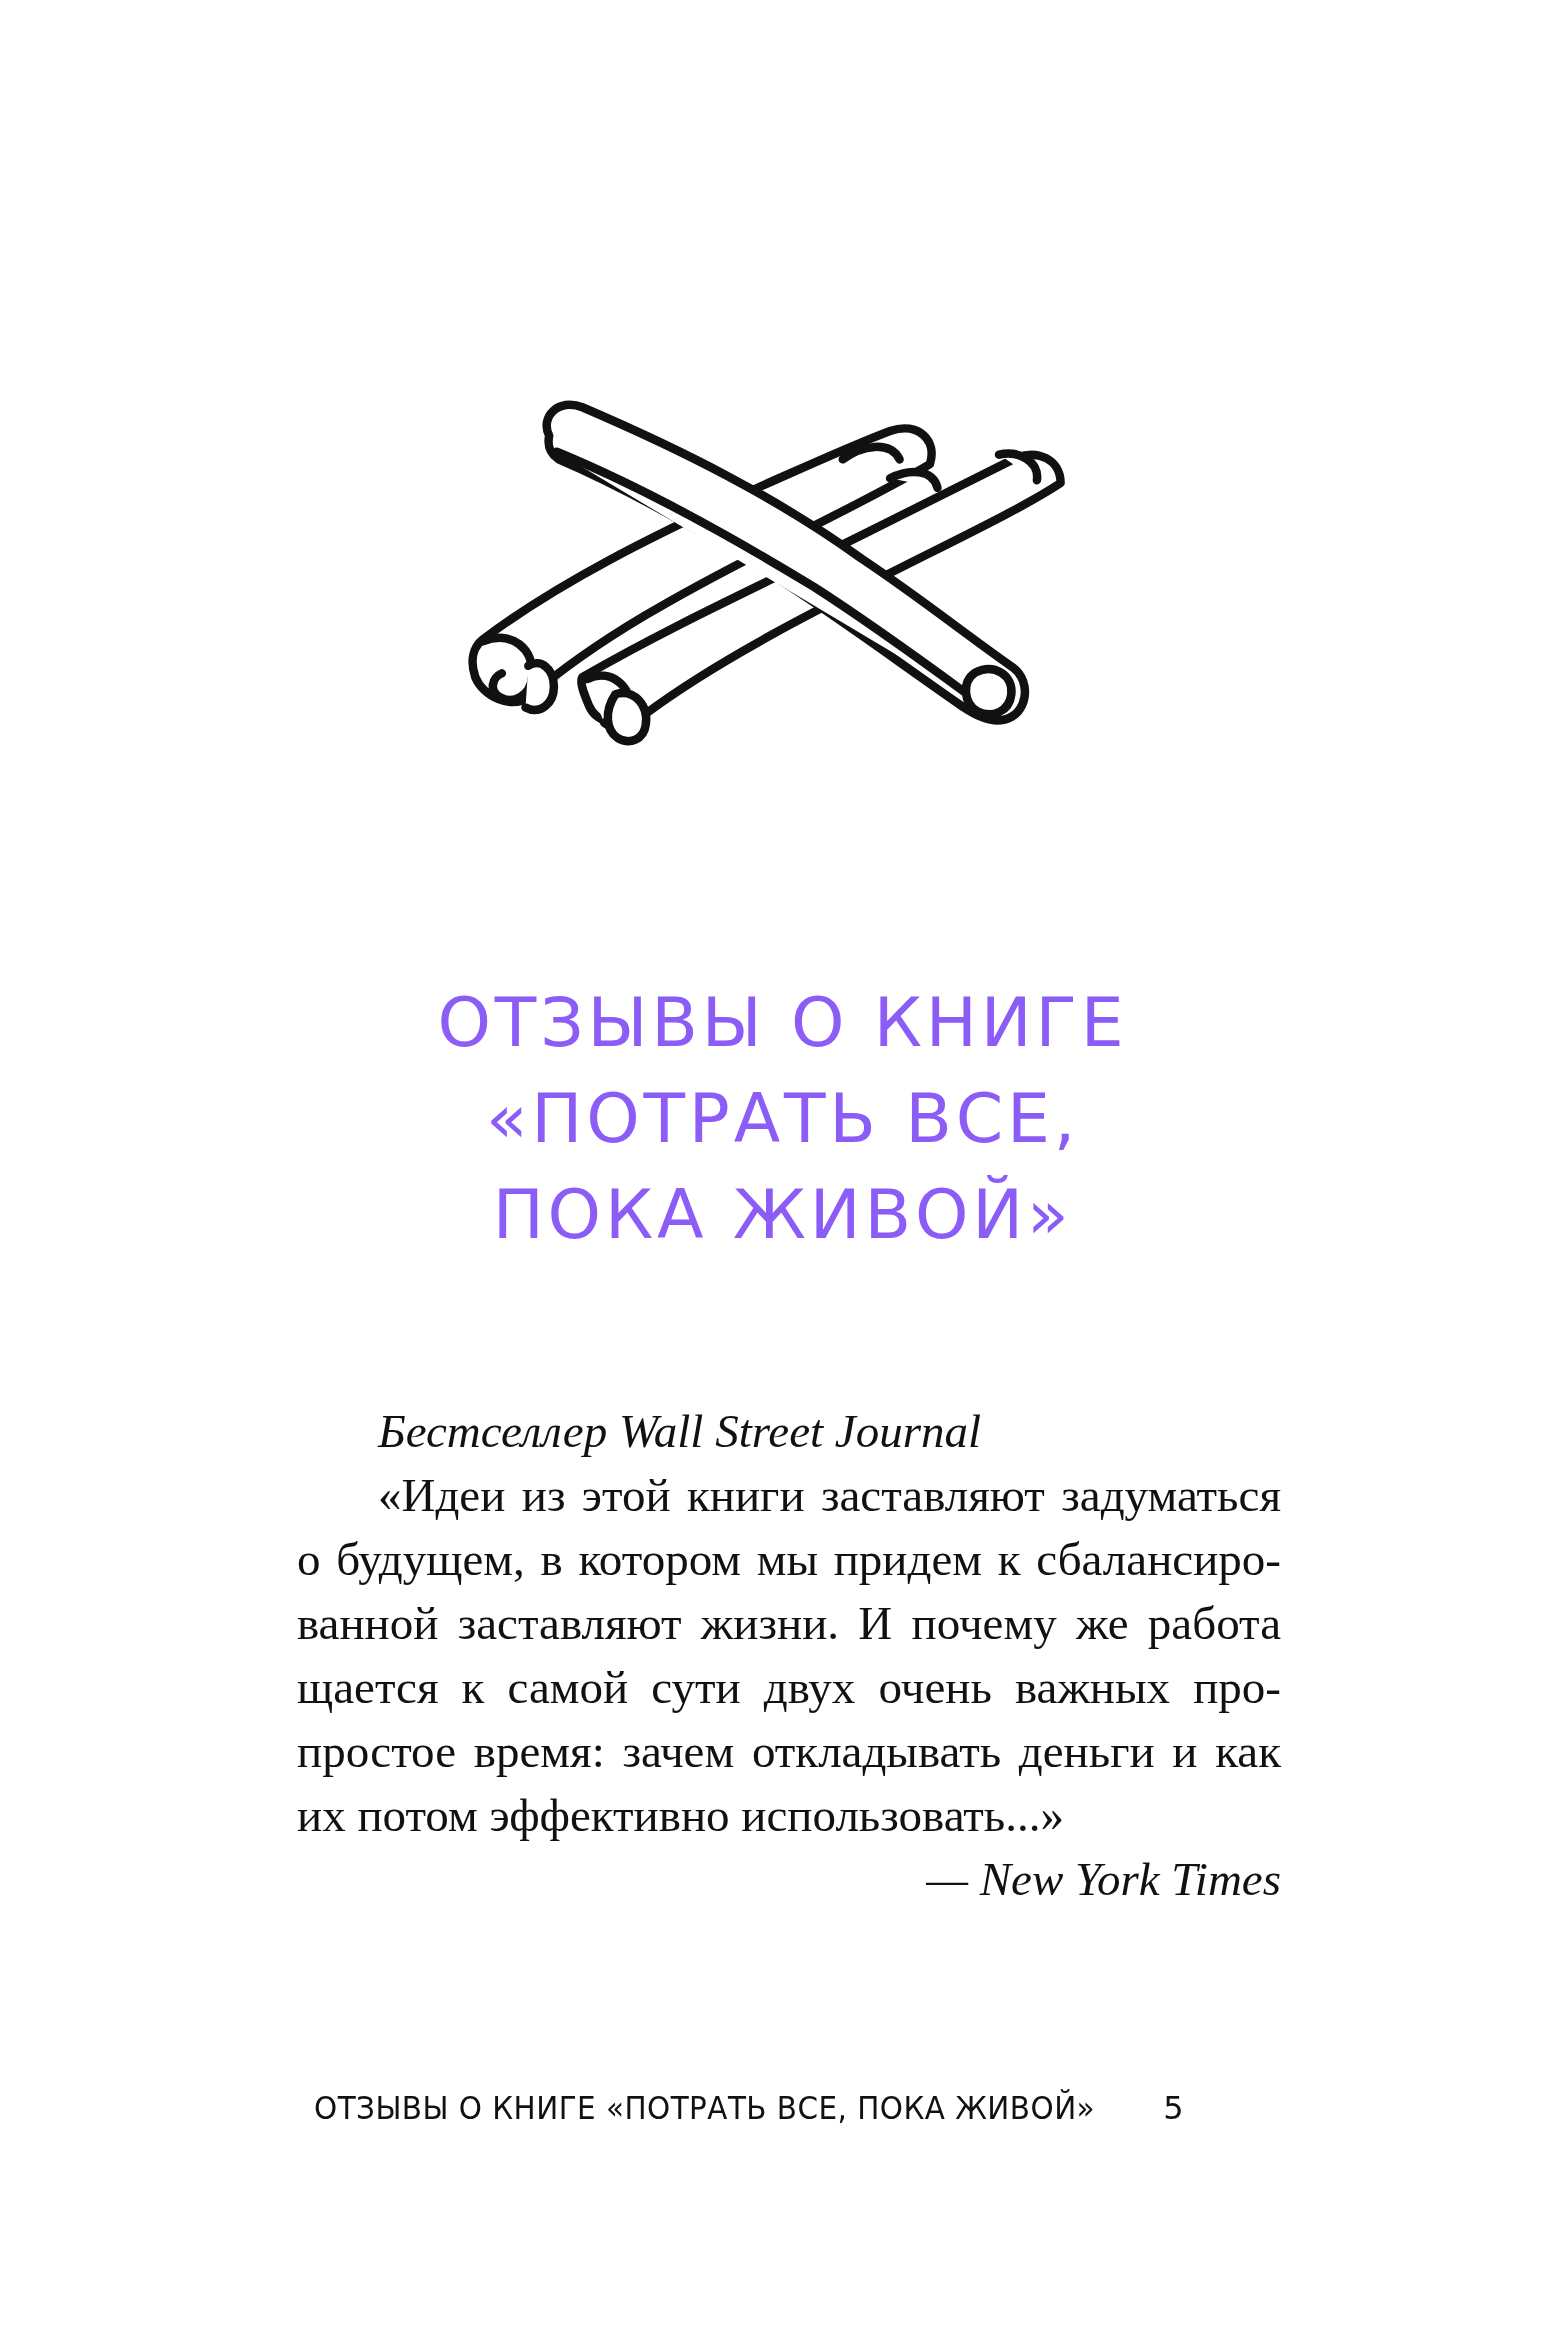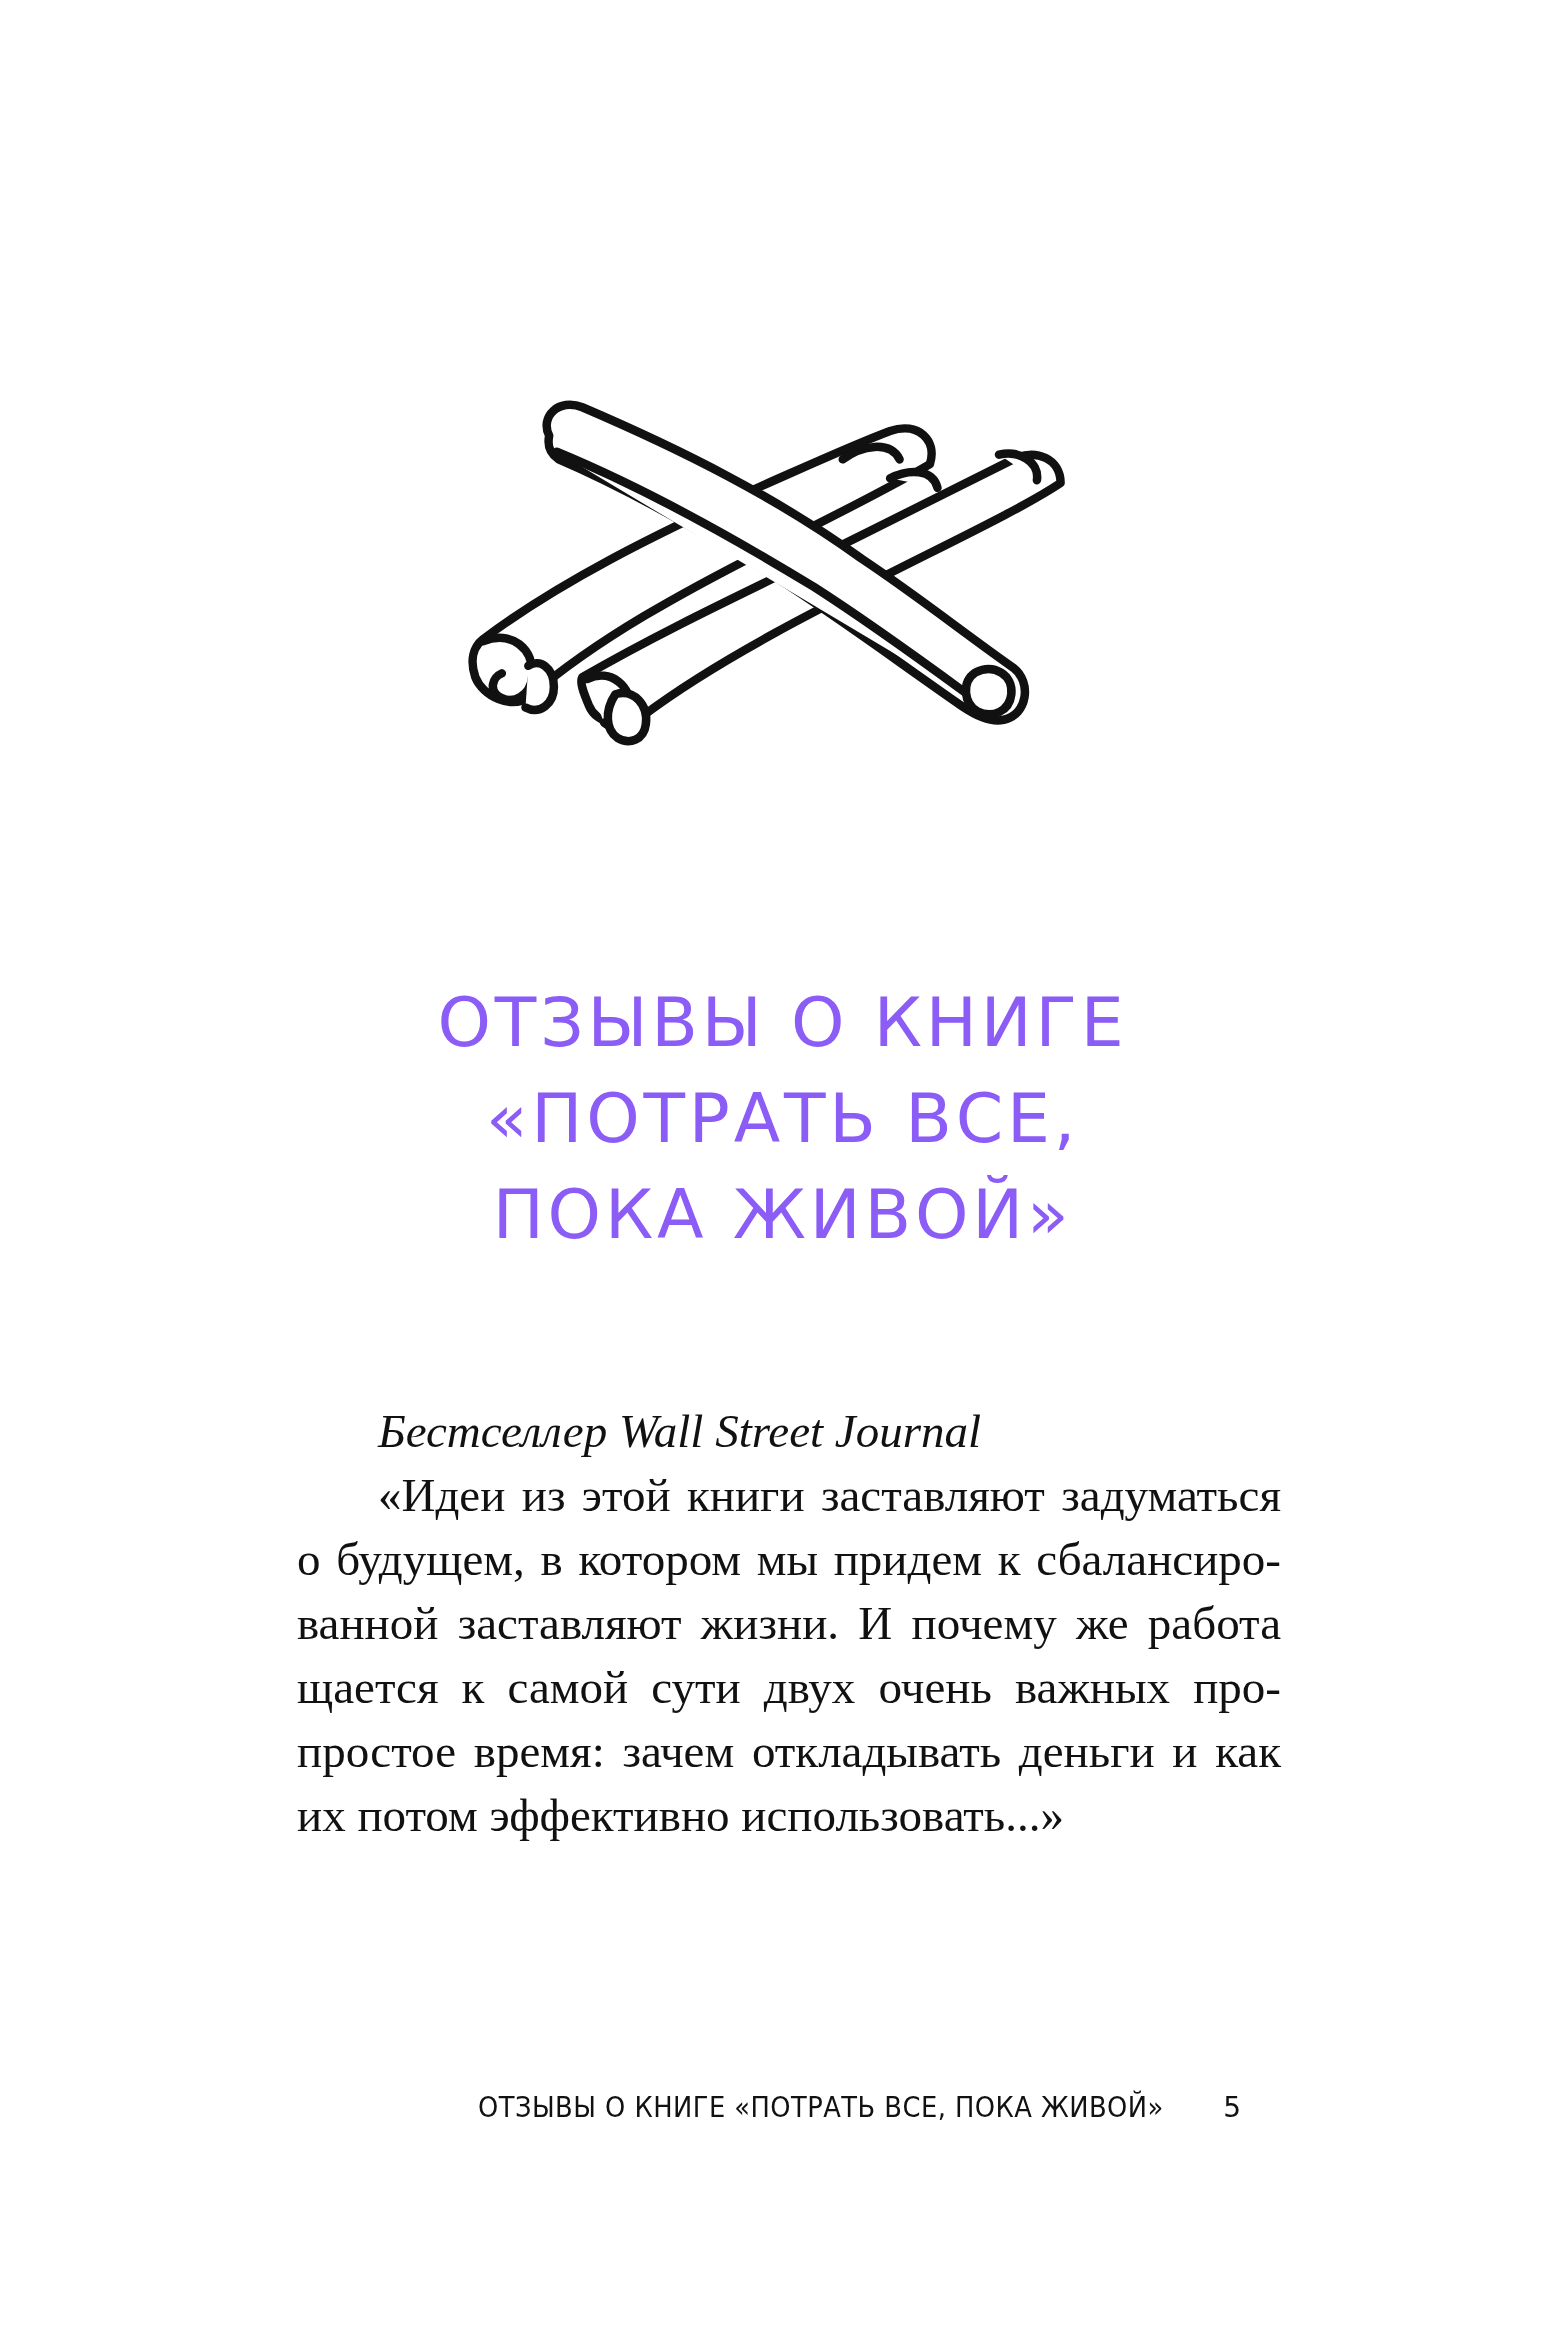--- a/index.html
+++ b/index.html
@@ -74,25 +74,25 @@
       font-style: italic;
       text-align: right;
       text-align-last: right;
     }
     .footer {
       position: absolute;
       left: 257px;
       width: 984px;
       top: 2086px;
       font-family: "DejaVu Sans", sans-serif;
-      font-size: 28px;
+      font-size: 32px;
       line-height: 44px;
       color: #111111;
       display: flex;
-      justify-content: flex-end;
+      justify-content: center;
     }
     .footer .running-title {
       letter-spacing: 0.5px;
       transform: scaleX(0.92);
       transform-origin: left center;
       white-space: nowrap;
     }
   </style>
 </head>
 <body>
@@ -127,19 +127,20 @@
 </div>
 
 <div class="body-text">
   <span class="line indent source">Бестселлер Wall Street Journal</span>
   <span class="line indent">«Идеи из этой книги заставляют задуматься</span>
   <span class="line">о будущем, в котором мы придем к сбалансиро-</span>
   <span class="line">ванной заставляют жизни. И почему же работа</span>
   <span class="line">щается к самой сути двух очень важных про-</span>
   <span class="line">простое время: зачем откладывать деньги и как</span>
   <span class="line last">их потом эффективно использовать...»</span>
+  <span class="line attribution">— New York Times</span>
 </div>
 
 <div class="footer">
   <span class="running-title">ОТЗЫВЫ О КНИГЕ «ПОТРАТЬ ВСЕ,  ПОКА ЖИВОЙ»</span>
   <span class="page-number">5</span>
 </div>
 
 
 </body></html>

